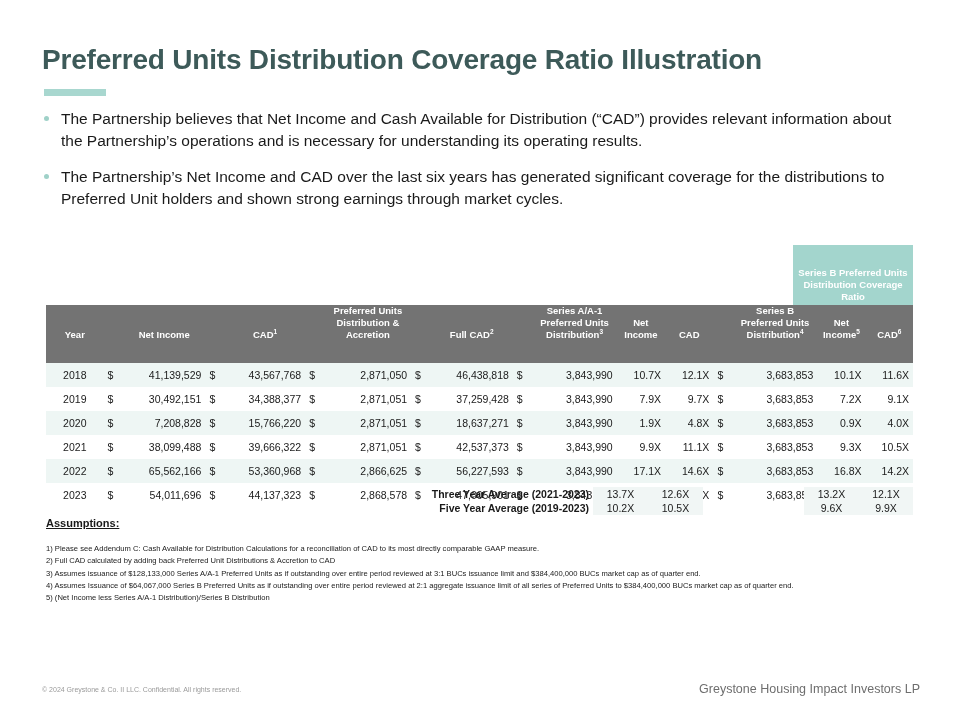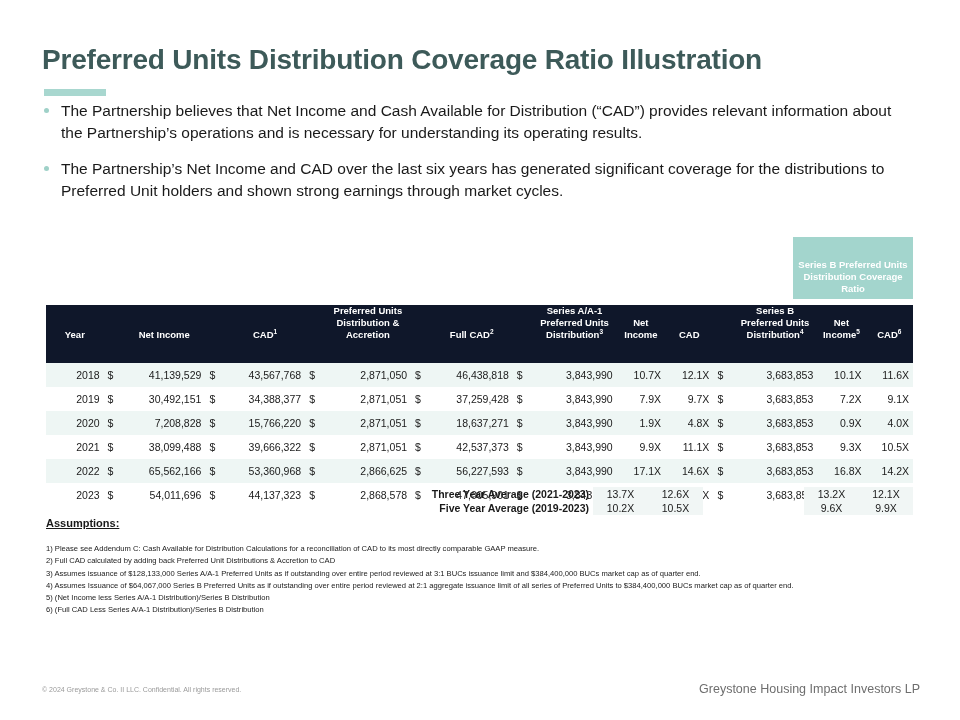--- a/index.html
+++ b/index.html
@@ -20,21 +20,21 @@
     color:#3d5a59;
     letter-spacing:-0.2px;
     white-space:nowrap;
   }
   .title-rule{
     position:absolute;left:44px;top:89px;
     width:62px;height:7px;background:#a8d7cf;
   }
 
   
-  .bullets{position:absolute;left:44px;top:100px;width:870px;}
+  .bullets{position:absolute;left:44px;top:108px;width:870px;}
   .bullet{display:flex;align-items:flex-start;margin-bottom:14px;}
   .bullet-dot{
     flex:0 0 auto;width:5px;height:5px;border-radius:50%;
     background:#9fd1c8;margin:8px 12px 0 0;
   }
   .bullet-text{
     font-size:15.5px;line-height:1.42;color:#1a1a1a;
   }
 
   
@@ -44,49 +44,49 @@
     color:#ffffff;
     font-size:9.5px;
     font-weight:bold;
     line-height:1.28;
     text-align:center;
     display:flex;align-items:flex-end;justify-content:center;
     padding-bottom:4px;
     box-sizing:border-box;
   }
   .grp-a{left:583px;top:243px;width:122px;height:62px;}
-  .grp-b{left:793px;top:237px;width:120px;height:62px;}
+  .grp-b{left:793px;top:245px;width:120px;height:62px;}
 
   
   table.main{
     position:absolute;left:46px;top:305px;
     border-collapse:collapse;
     width:867px;
     font-size:10px;
   }
   table.main th{
-    background:#0f172a;color:#ffffff;
+    background:#737373;color:#ffffff;
     font-size:9.5px;font-weight:bold;
     vertical-align:bottom;
     padding:0 4px 22px 4px;
     line-height:1.28;
     height:40px;
     text-align:center;
     box-sizing:border-box;
   }
   table.main th.l{text-align:center;}
   table.main td{
     padding:5px 4px;
     font-size:10.5px;
     color:#1a1a1a;
     height:14px;
     white-space:nowrap;
   }
   tr.tint td{background:#eef6f4;}
-  td.yr{text-align:right;width:48px;}
+  td.yr{text-align:center;width:48px;}
   td.cur{text-align:left;width:11px;padding-right:0;padding-left:6px;}
   td.num{text-align:right;padding-right:10px;}
   td.rat{text-align:right;}
   sup{font-size:6.5px;vertical-align:super;line-height:0;}
 
   
   .avg-wrap{position:absolute;left:46px;top:487px;width:867px;font-size:10.5px;}
   table.avg{border-collapse:collapse;width:867px;}
   table.avg td{padding:1px 4px;white-space:nowrap;}
   td.avg-lbl{text-align:right;font-weight:bold;font-size:10.5px;color:#1a1a1a;padding-right:10px;}
@@ -298,21 +298,20 @@
   </div>
 
   <div class="assump">
     <div class="assump-title">Assumptions:</div>
     <div id="assumplines">
         <div class="assump-line">1) Please see Addendum C: Cash Available for Distribution Calculations for a reconciliation of CAD to its most directly comparable GAAP measure.</div>
         <div class="assump-line">2) Full CAD calculated by adding back Preferred Unit Distributions &amp; Accretion to CAD</div>
         <div class="assump-line">3) Assumes issuance of $128,133,000 Series A/A-1 Preferred Units as if outstanding over entire period reviewed at 3:1 BUCs issuance limit and $384,400,000 BUCs market cap as of quarter end.</div>
         <div class="assump-line">4) Assumes Issuance of $64,067,000 Series B Preferred Units as if outstanding over entire period reviewed at 2:1 aggregate issuance limit of all series of Preferred Units to $384,400,000 BUCs market cap as of quarter end.</div>
         <div class="assump-line">5) (Net Income less Series A/A-1 Distribution)/Series B Distribution</div>
-        <div class="assump-line">6) (Full CAD Less Series A/A-1 Distribution)/Series B Distribution</div>
       </div>
   </div>
 
   <div class="foot-left">© 2024 Greystone &amp; Co. II LLC. Confidential.  All rights reserved.</div>
   <div class="foot-right">
     <span>Greystone Housing Impact Investors LP</span>
     <span class="foot-div">|</span>
     <span>9</span>
   </div>
 

